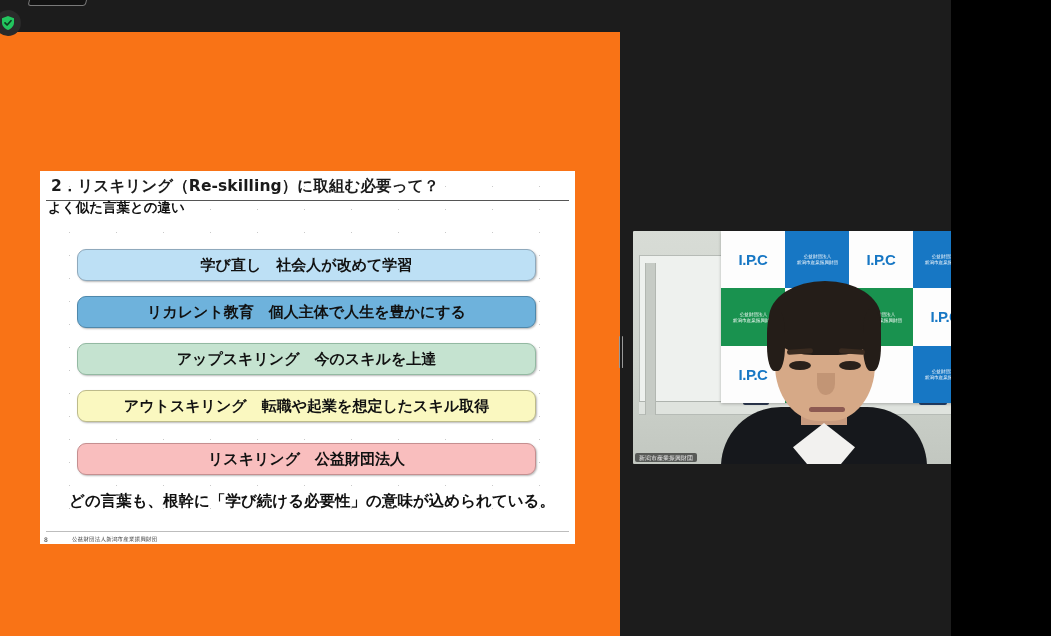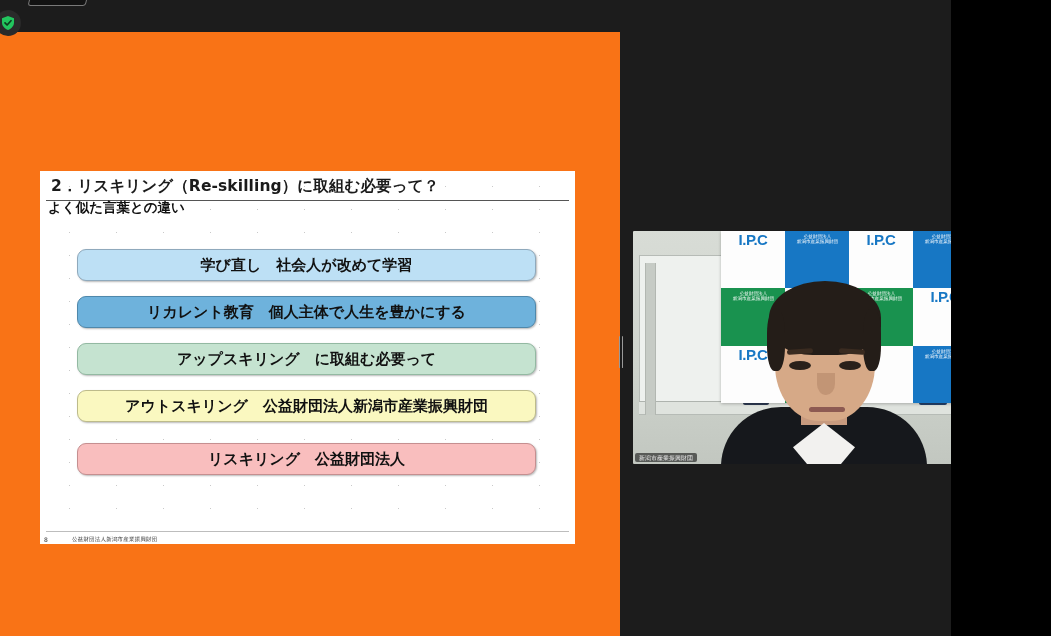--- a/index.html
+++ b/index.html
@@ -311,20 +311,21 @@
     width: 256px;
     height: 172px;
     display: grid;
     grid-template-columns: repeat(4, 1fr);
     grid-template-rows: repeat(3, 1fr);
     box-shadow: 0 1px 3px rgba(0,0,0,.25);
   }
   .banner .cell {
     position: relative;
     display: flex;
+    align-items: center;
     justify-content: center;
     overflow: hidden;
   }
   .banner .cell.white { background: #fdfdfd; }
   .banner .cell.blue  { background: #1777c4; }
   .banner .cell.green { background: #19924f; }
   .cell .ipc {
     font-family: "Liberation Sans", sans-serif;
     font-weight: bold;
     font-size: 15px;
@@ -491,29 +492,30 @@
       <div class="title-rule"></div>
       <div class="slide-subtitle">よく似た言葉との違い</div>
 
       <div class="pill p2" style="background: rgb(110, 178, 220); border-color: rgb(79, 136, 171);">
         <span>リカレント教育　個人主体で人生を豊かにする</span>
       </div>
       <div class="pill p1" style="background: rgb(189, 224, 245); border-color: rgb(143, 169, 188);">
         <span>学び直し　社会人が改めて学習</span>
       </div>
       <div class="pill p3" style="background: rgb(197, 227, 208); border-color: rgb(147, 185, 162);">
-        <span>アップスキリング　に取組む必要って</span>
+        <span>アップスキリング　今のスキルを上達</span>
       </div>
       <div class="pill p4" style="background: rgb(250, 248, 192); border-color: rgb(189, 187, 139);">
-        <span>アウトスキリング　公益財団法人新潟市産業振興財団</span>
+        <span>アウトスキリング　転職や起業を想定したスキル取得</span>
       </div>
       <div class="pill p5" style="background: rgb(249, 190, 190); border-color: rgb(197, 143, 144);">
         <span>リスキリング　公益財団法人</span>
       </div>
 
+      <div class="slide-conclusion">どの言葉も、根幹に「学び続ける必要性」の意味が込められている。</div>
 
       <div class="slide-footer-rule"></div>
       <div class="slide-page-no">8</div>
       <div class="slide-org">公益財団法人新潟市産業振興財団</div>
     </div>
   </div>
 
   <div class="stage-divider">
     <i class="l"></i>
       <i class="r"></i>

